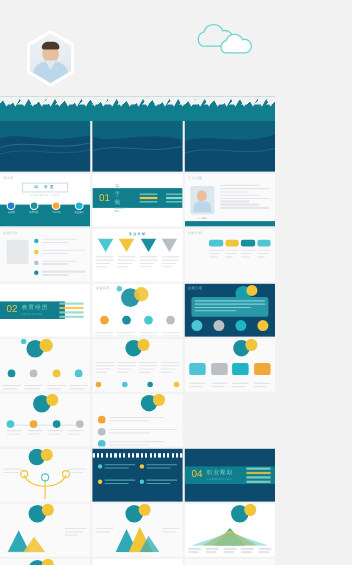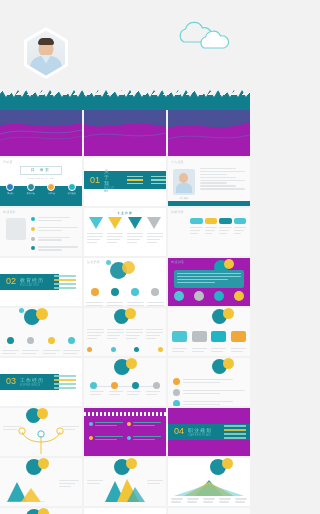--- a/index.html
+++ b/index.html
@@ -73,21 +73,21 @@
   }
   .row { display:flex; gap:2px; margin-bottom:2px; }
   .cell { position:relative; overflow:hidden; background:#fff; }
   .c-l { width:82px; }
   .c-m { width:82px; }
   .c-r { width:82px; }
   .h46 { height:46px; }
   .h48 { height:48px; }
   .h50 { height:50px; }
 
-  .teal { background:#a21caf; }
+  .teal { background:#0c4a6e; }
   .white { background:#ffffff; }
   .offwhite { background:#fafafa; }
 
   
   .slide-label {
     position:absolute; left:3px; top:2px; font-size:3px; color:#b9c7cb; letter-spacing:.2px;
   }
   .slide-label.on-teal { color:#7fc0c9; }
 
   .sect-bar {
@@ -539,35 +539,20 @@
                 <span class="txline l"></span>
                 <span class="txline m"></span>
               </div>
           </div>
         </div>
       </div>
     </div>
 
     <div class="row">
 
-      <div class="cell c-l h48 white">
-        <div class="sect-bar">
-          <div class="sect-num">03</div>
-          <div class="sect-tx">
-            <div class="sect-cn">工作经历</div>
-            <div class="sect-en">EXPERIENCE</div>
-          </div>
-        </div>
-        <div class="sect-list">
-          <i></i>
-            <i></i>
-            <i></i>
-            <i></i>
-        </div>
-      </div>
 
       <div class="cell c-m h48 offwhite">
         <div class="circ bubble-teal" style="left:30px;top:1px;width:16px;height:16px;"></div>
         <div class="circ bubble-yellow" style="left:42px;top:0px;width:11px;height:11px;"></div>
         <div class="tline" style="left:6px;right:6px;top:28px;"></div>
         <div style="position:absolute;left:6px;right:6px;top:24px;display:flex;justify-content:space-between;">
           <div class="circ" style="position:relative;width:7px;height:7px;background:#4cc6d4;"></div>
           <div class="circ" style="position:relative;width:7px;height:7px;background:#f2a838;"></div>
           <div class="circ" style="position:relative;width:7px;height:7px;background:#1a8f9e;"></div>
           <div class="circ" style="position:relative;width:7px;height:7px;background:#b9bfc3;"></div>

